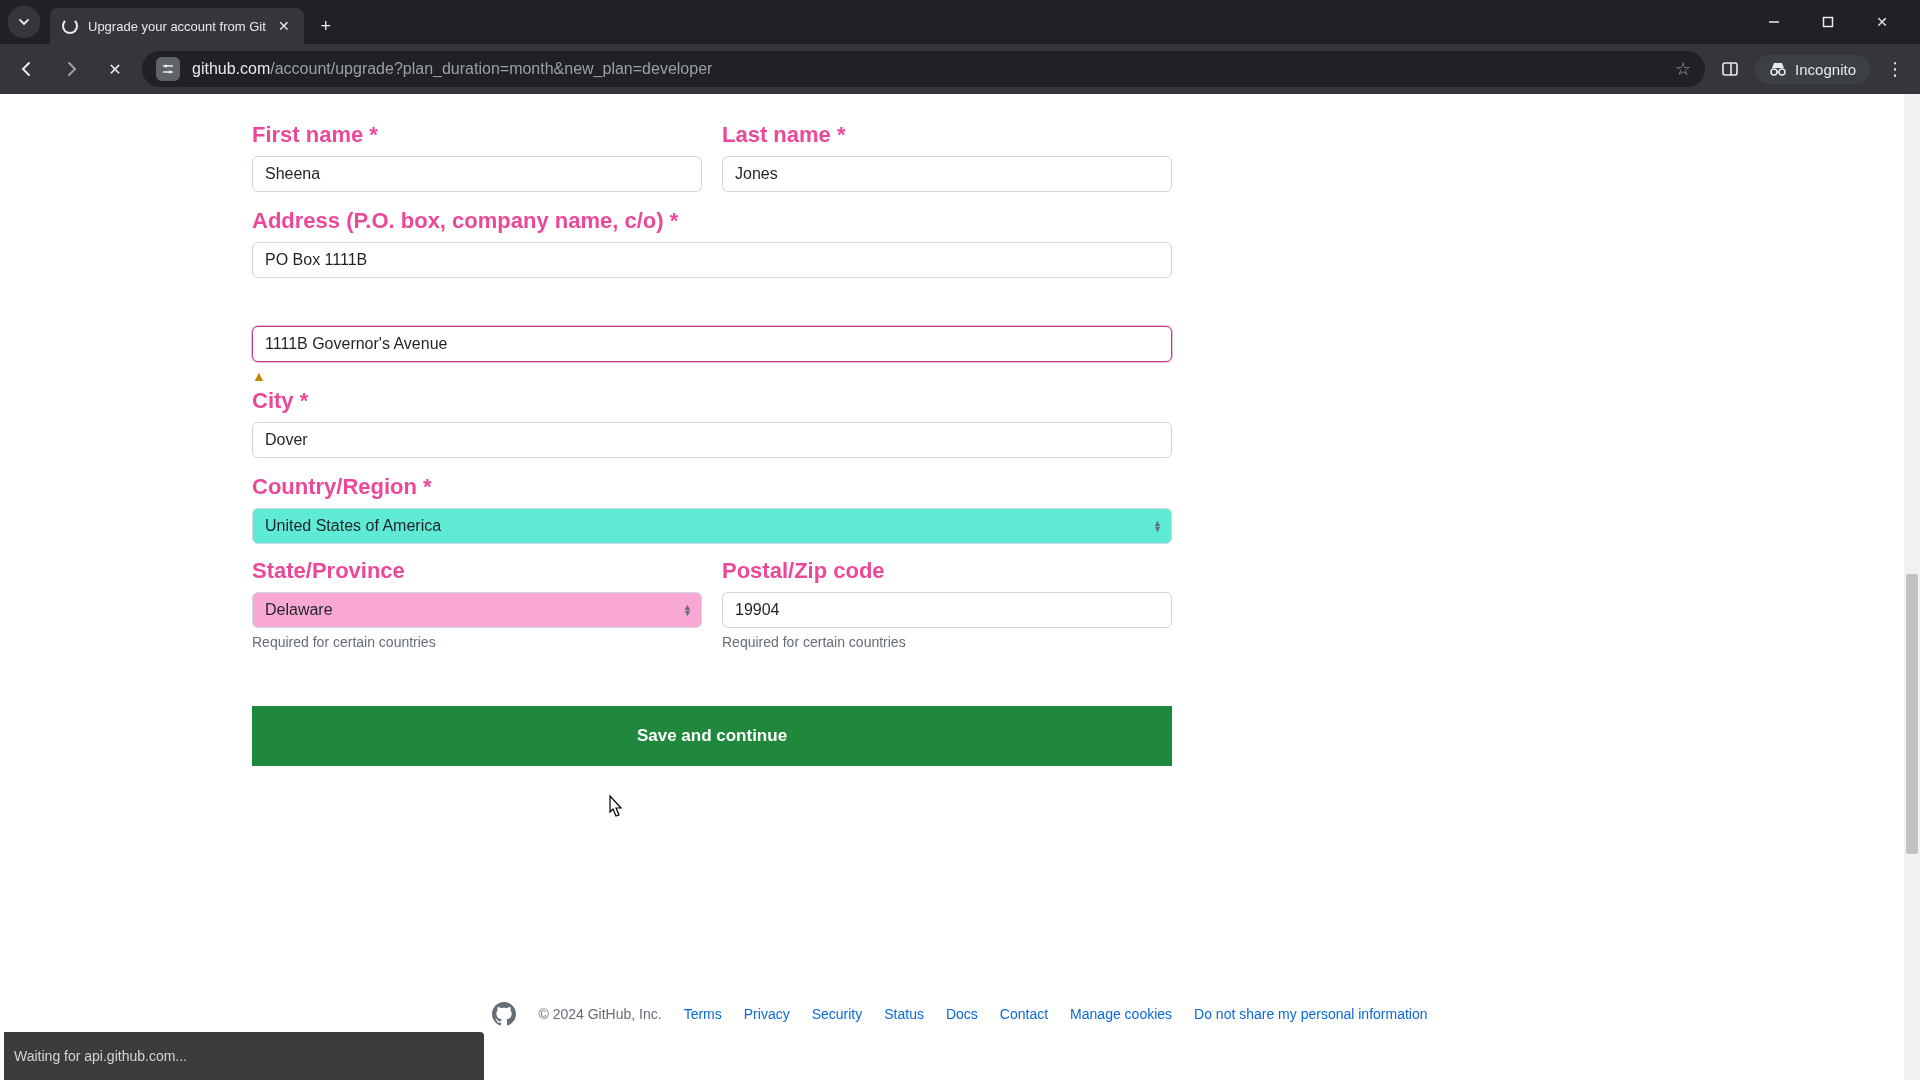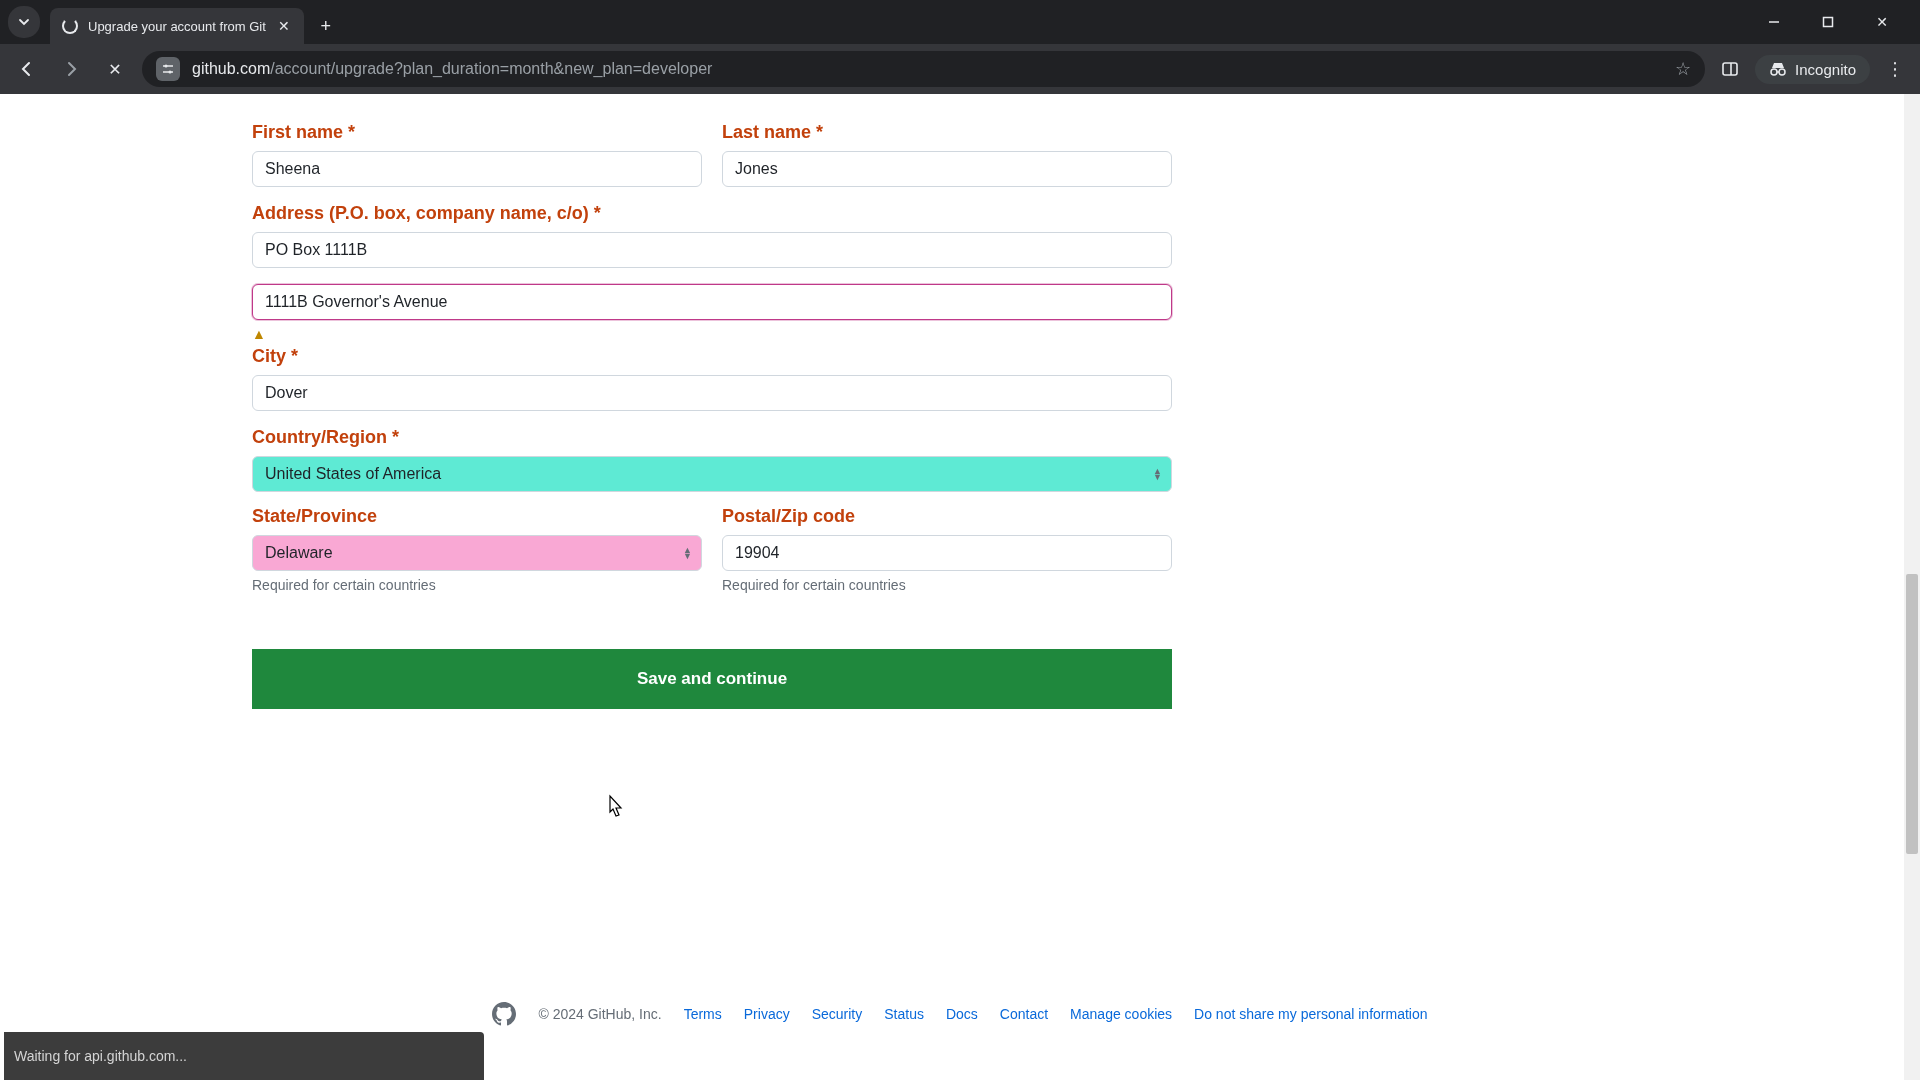--- a/index.html
+++ b/index.html
@@ -30,26 +30,26 @@
 .incog-chip { display:flex; align-items:center; gap:8px; background:#3c4043; border-radius:18px; padding:6px 14px; font-size:15px; cursor:pointer;}
 .incog-chip .incog-icon { font-size:16px;}
 .menu-dots { width:30px; height:30px; display:flex; align-items:center; justify-content:center; cursor:pointer; font-size:18px;}
 
 
 .viewport { width:1920px; height: 986px; background:#fff; position:relative; }
 .scrollbar-track { position:absolute; right:0; top:0; width:16px; height:100%; background:#f1f1f1;}
 .scrollbar-thumb { position:absolute; right:2px; width:12px; background:#c1c1c1; border-radius:2px; top:480px; height:280px;}
 
 .form-container { width: 920px; margin-left: 252px; padding-top: 28px; }
-.form-label { font-size:18px; font-weight:600; color:#c2410c; margin-bottom:8px; display:block; }
+.form-label { font-size:22px; font-weight:600; color:#ec4899; margin-bottom:8px; display:block; }
 .form-row { display:flex; gap:20px; margin-bottom:16px; }
 .form-col { flex:1; display:flex; flex-direction:column; }
 .form-col.full { width:100%; }
 .input, .select { width:100%; height:36px; border:1px solid #d0d7de; border-radius:6px; padding: 0 12px; font-size:16px; color:#1f2328; background:#fff; font-family:inherit; }
-.input.error { border-color:#bf3989; box-shadow: 0 0 0 1px rgba(191,57,137,0.3);}
+.input.error { border-color:#bf3989; box-shadow: 0 0 0 1px rgba(191,57,137,0.3); margin-top: 32px;}
 .select-wrap { position:relative; }
 .select-wrap .chev { position:absolute; right:10px; top:50%; transform:translateY(-50%); pointer-events:none; color:#656d76; display:flex; flex-direction:column; line-height:6px; font-size:9px;}
 .warn { color:#bf8700; font-size:14px; margin-top:6px;}
 .hint { color:#656d76; font-size:14px; margin-top:6px; }
 .save-btn { width:100%; height:60px; background:#1f883d; color:#fff; border:1px solid rgba(31,136,61,0.9); border-radius:0; font-size:17px; font-weight:600; cursor:pointer; margin-top:40px; font-family:inherit;}
 
 
 .footer { position:absolute; bottom:54px; left:0; right:0; display:flex; align-items:center; justify-content:center; gap:22px; color:#656d76; font-size:14px;}
 .footer a { color:#0969da; font-size:14px; cursor:pointer;}
 .footer span.copyright { color:#656d76; }

